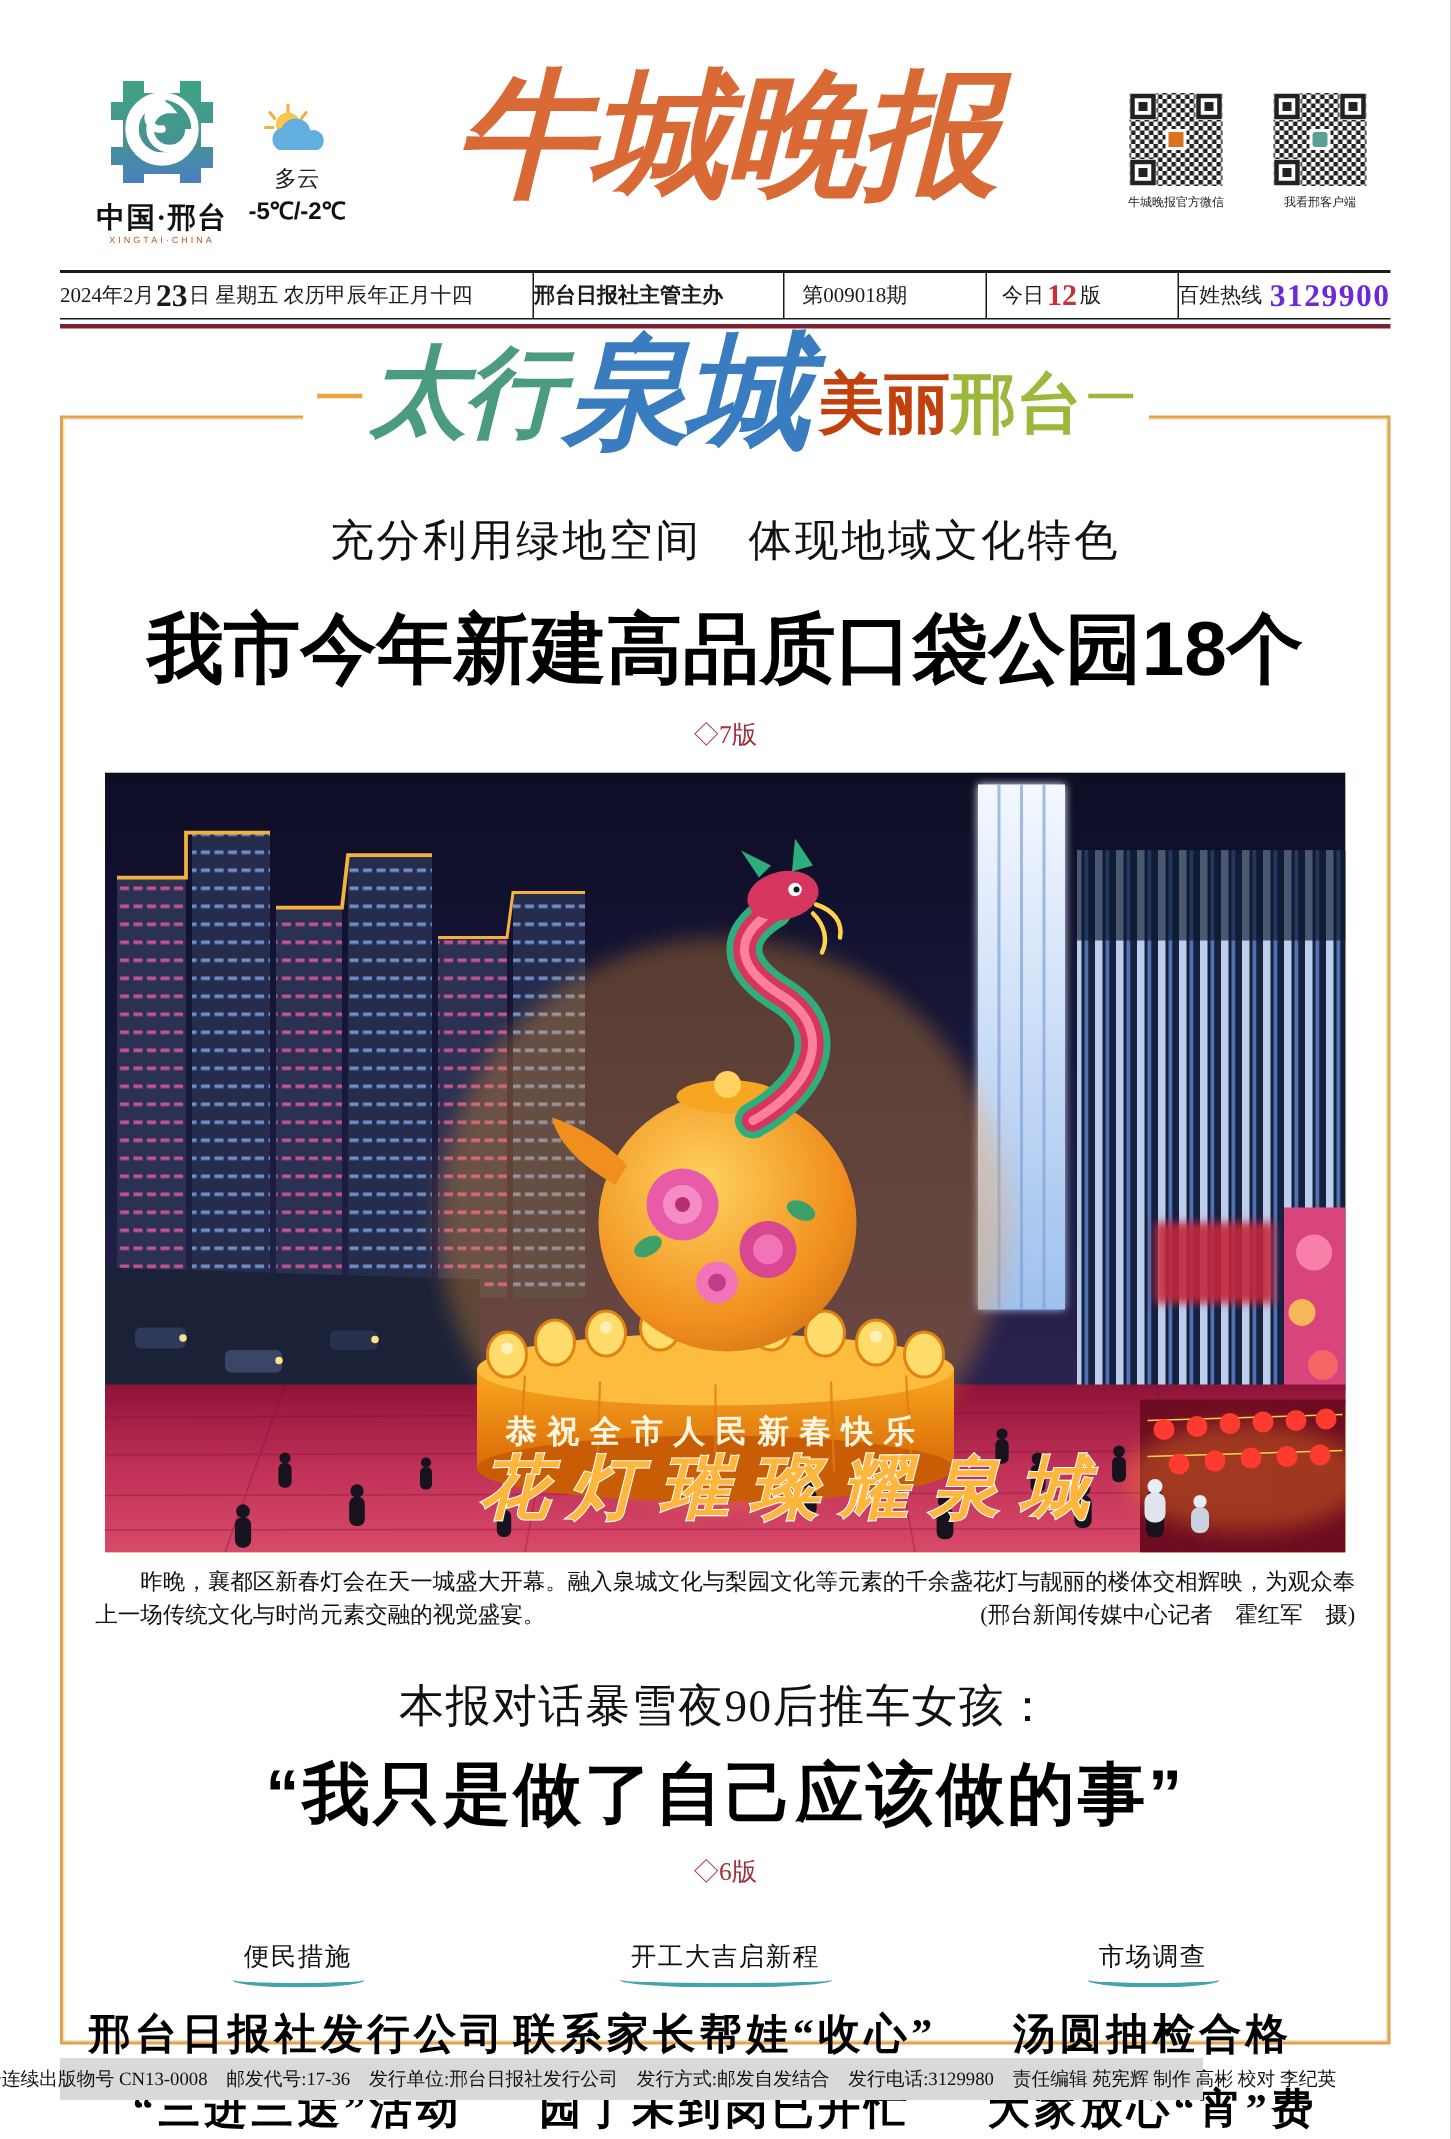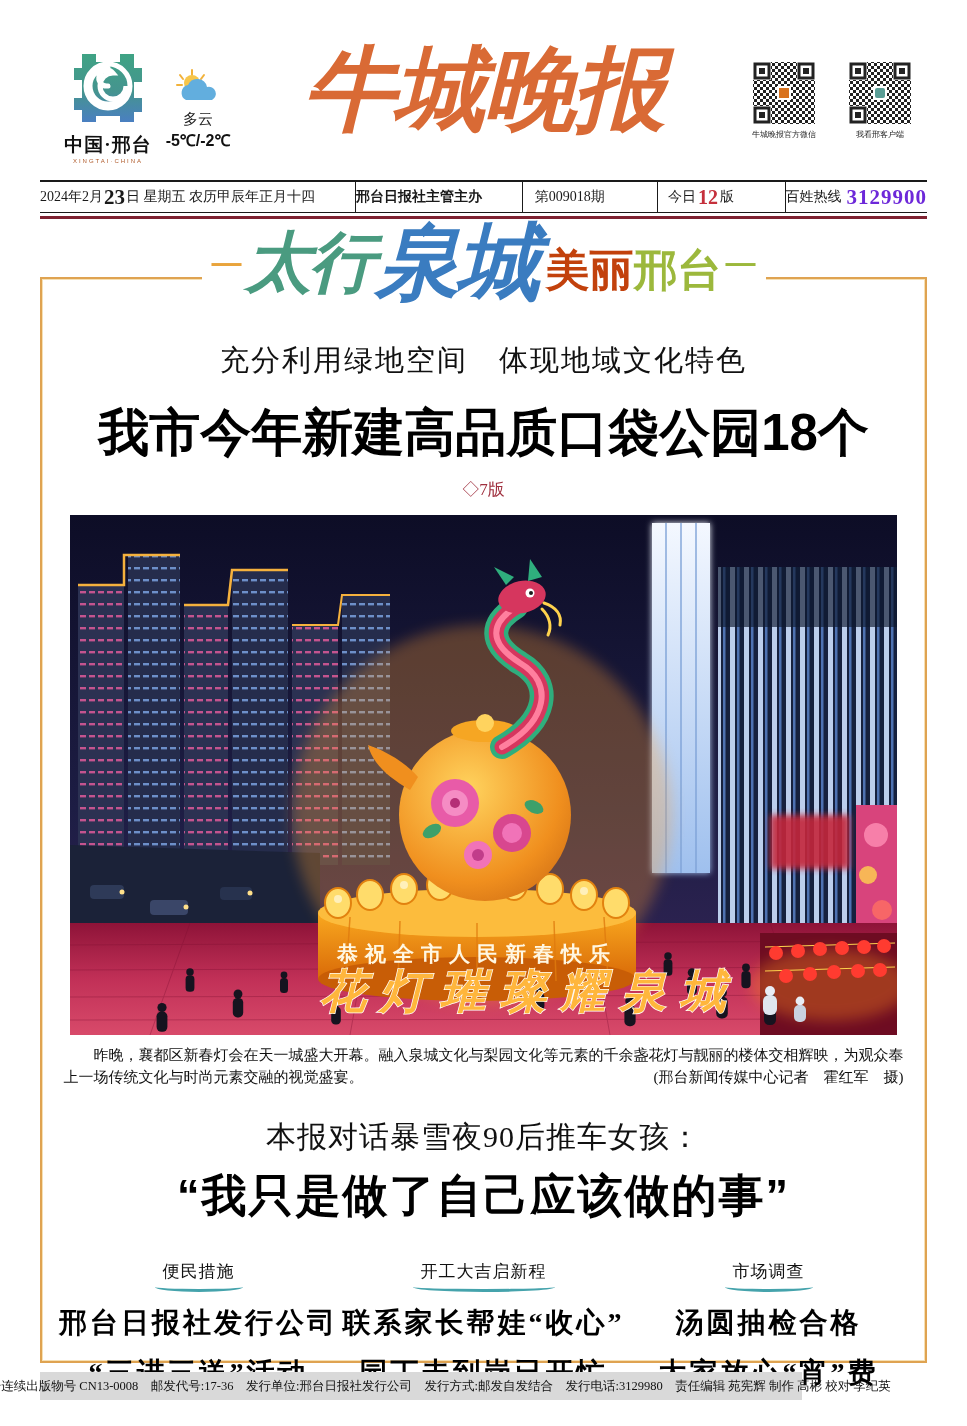--- a/index.html
+++ b/index.html
@@ -440,20 +440,21 @@
       </svg>
     </div>
 
     <p class="caption">
       <span>昨晚，襄都区新春灯会在天一城盛大开幕。融入泉城文化与梨园文化等元素的千余盏花灯与靓丽的楼体交相辉映，为观众奉上一场传统文化与时尚元素交融的视觉盛宴。</span>
       <span class="credit">(邢台新闻传媒中心记者　霍红军　摄)</span>
     </p>
 
     <div class="second-kicker">本报对话暴雪夜90后推车女孩：</div>
     <div class="second-headline">“我只是做了自己应该做的事”</div>
+    <div class="page-ref">◇6版</div>
 
     <div class="bottom-row">
       <div class="bcol">
         <span class="btag-wrap"><span class="btag">便民措施</span><span class="btag-arc"></span></span>
         <div class="bline">邢台日报社发行公司</div>
         <div class="bline">“三进三送”活动</div>
         
       </div>
       <div class="bcol">
         <span class="btag-wrap"><span class="btag">开工大吉启新程</span><span class="btag-arc"></span></span>

